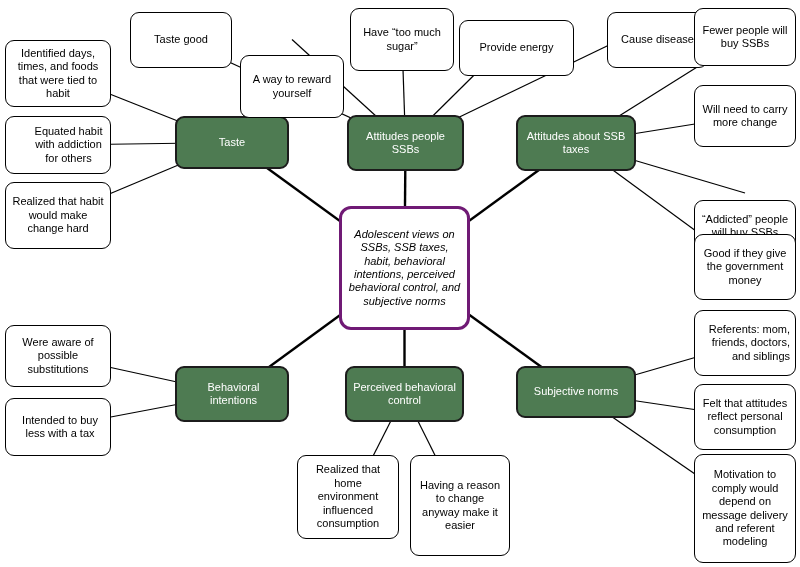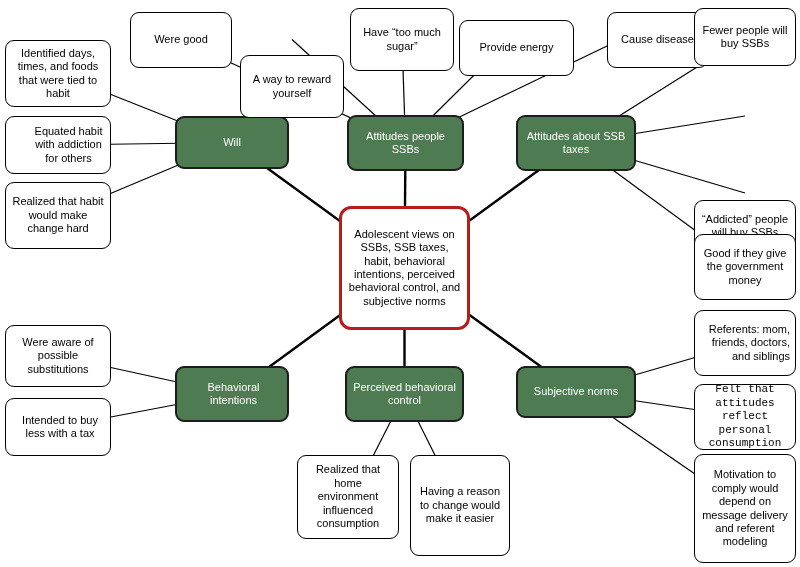--- a/index.html
+++ b/index.html
@@ -36,22 +36,23 @@
     border-radius: 9px;
     background: #ffffff;
     border: 1.4px solid #000;
   }
   .node.category {
     background: var(--cat-fill, #4e7b52);
     color: var(--cat-text, #ffffff);
     border: 2.2px solid #1c1c1c;
   }
   .node.center-node {
-    border: 3px solid #b91c1c;
+    border: 3px solid #701a75;
     border-radius: 12px;
+    font-style: italic;
   }
 </style>
 </head>
 <body>
 
 <div class="canvas">
 
   <svg id="edges-svg" viewBox="0 0 800 567" xmlns="http://www.w3.org/2000/svg">
       <line x1="404.5" y1="268" x2="232" y2="142.5" class="edge thick"></line>
       <line x1="232" y1="142.5" x2="58" y2="73.5" class="edge"></line>
@@ -75,44 +76,45 @@
       <line x1="404.5" y1="394" x2="348" y2="505.5" class="edge"></line>
       <line x1="404.5" y1="394" x2="460" y2="505.5" class="edge"></line>
       <line x1="404.5" y1="268" x2="576" y2="392" class="edge thick"></line>
       <line x1="576" y1="392" x2="745" y2="343" class="edge"></line>
       <line x1="576" y1="392" x2="745" y2="417" class="edge"></line>
       <line x1="576" y1="392" x2="745" y2="508.5" class="edge"></line>
     </svg>
 
   <div class="node center-node" style="left:339px; top:206px; width:131px; height:124px;">Adolescent views on SSBs, SSB taxes, habit, behavioral intentions, perceived behavioral control, and subjective norms</div>
 
-  <div class="node category" style="left:175px; top:116px; width:114px; height:53px;">Will</div>
+  <div class="node category" style="left:175px; top:116px; width:114px; height:53px;">Taste</div>
   <div class="node category" style="left:347px; top:115px; width:117px; height:56px;">Attitudes people SSBs</div>
   <div class="node category" style="left:516px; top:115px; width:120px; height:56px;">Attitudes about SSB taxes</div>
   <div class="node category" style="left:175px; top:366px; width:114px; height:56px;padding-left:8px;">Behavioral intentions</div>
   <div class="node category" style="left:345px; top:366px; width:119px; height:56px;">Perceived behavioral control</div>
   <div class="node category" style="left:516px; top:366px; width:120px; height:52px;">Subjective norms</div>
 
   <div class="node leaf" style="left:5px; top:40px; width:106px; height:67px;">Identified days, times, and foods that were tied to habit</div>
   <div class="node leaf" style="left:5px; top:116px; width:106px; height:58px;padding-left:26px;">Equated habit with addiction for others</div>
   <div class="node leaf" style="left:5px; top:182px; width:106px; height:67px;">Realized that habit would make change hard</div>
 
-  <div class="node leaf" style="left:130px; top:12px; width:102px; height:56px;">Were good</div>
+  <div class="node leaf" style="left:130px; top:12px; width:102px; height:56px;">Taste good</div>
   <div class="node leaf" style="left:240px; top:8px; width:104px; height:63px;margin-top:47px;">A way to reward yourself</div>
   <div class="node leaf" style="left:350px; top:8px; width:104px; height:63px;">Have “too much sugar”</div>
   <div class="node leaf" style="left:459px; top:20px; width:115px; height:56px;">Provide energy</div>
   <div class="node leaf" style="left:569px; top:12px; width:101px; height:56px;margin-left:38px;">Cause disease</div>
 
   <div class="node leaf" style="left:694px; top:8px; width:102px; height:58px;">Fewer people will buy SSBs</div>
+  <div class="node leaf" style="left:694px; top:85px; width:102px; height:62px;">Will need to carry more change</div>
   <div class="node leaf" style="left:694px; top:160px; width:102px; height:66px;margin-top:40px;">“Addicted” people will buy SSBs anyway</div>
   <div class="node leaf" style="left:5px; top:325px; width:106px; height:62px;">Were aware of possible substitutions</div>
 
   <div class="node leaf" style="left:694px; top:234px; width:102px; height:66px;">Good if they give the government money</div>
   <div class="node leaf" style="left:5px; top:398px; width:106px; height:58px;padding-left:9px;">Intended to buy less with a tax</div>
 
   <div class="node leaf" style="left:297px; top:455px; width:102px; height:84px;">Realized that home environment influenced consumption</div>
-  <div class="node leaf" style="left:410px; top:455px; width:100px; height:101px;">Having a reason to change would make it easier</div>
+  <div class="node leaf" style="left:410px; top:455px; width:100px; height:101px;">Having a reason to change anyway make it easier</div>
 
   <div class="node leaf" style="left:694px; top:310px; width:102px; height:66px;text-align:right;">Referents: mom, friends, doctors, and siblings</div>
-  <div class="node leaf" style="left:694px; top:384px; width:102px; height:66px;font-family:Liberation Mono, monospace;">Felt that attitudes reflect personal consumption</div>
+  <div class="node leaf" style="left:694px; top:384px; width:102px; height:66px;">Felt that attitudes reflect personal consumption</div>
   <div class="node leaf" style="left:694px; top:454px; width:102px; height:109px;">Motivation to comply would depend on message delivery and referent modeling</div>
 
 </div>
 
 </body></html>

